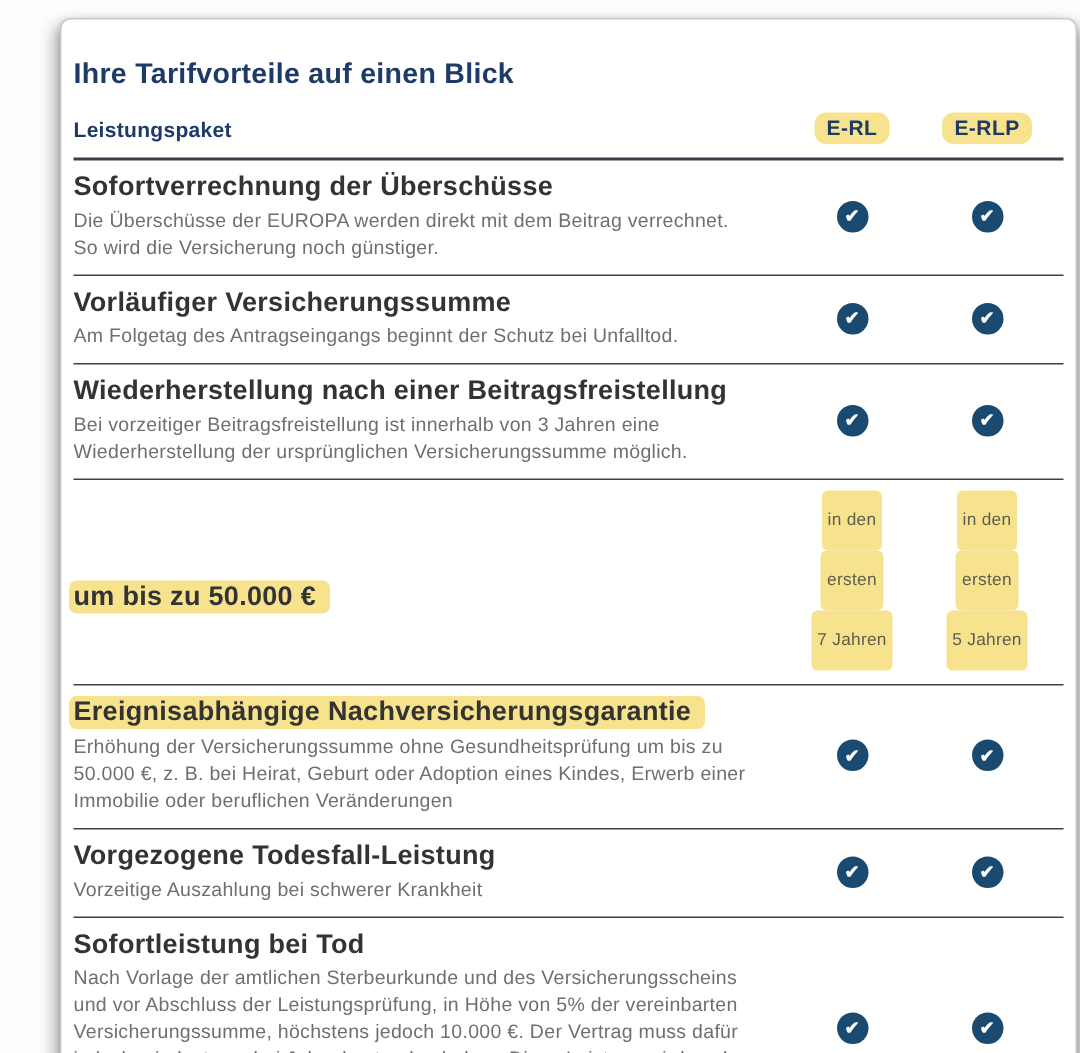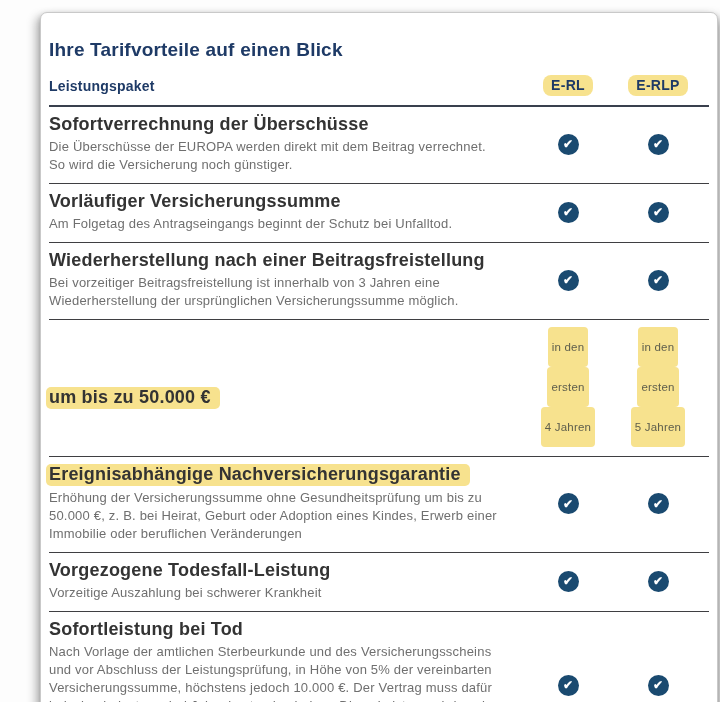--- a/index.html
+++ b/index.html
@@ -129,21 +129,21 @@
               <div class="check">✔</div>
             </div>
           </div>
         </div>
         <div class="row">
           <div class="row-text">
             <div class="row-title"><br><span class="hl">um bis zu 50.000 €</span></div>
           </div>
           <div class="cells">
             <div class="cell">
-              <div class="cell-text"><span class="hl-sm">in den</span><br><span class="hl-sm">ersten</span><br><span class="hl-sm">4 Jahren</span></div>
+              <div class="cell-text"><span class="hl-sm">in den</span><br><span class="hl-sm">ersten</span><br><span class="hl-sm">7 Jahren</span></div>
             </div>
             <div class="cell">
               <div class="cell-text"><span class="hl-sm">in den</span><br><span class="hl-sm">ersten</span><br><span class="hl-sm">5 Jahren</span></div>
             </div>
           </div>
         </div>
         <div class="row">
           <div class="row-text">
             <div class="row-title"><span class="hl">Ereignisabhängige Nachversicherungsgarantie</span></div>
             <div class="row-desc">Erhöhung der Versicherungssumme ohne Gesundheitsprüfung um bis zu<br>50.000 €, z. B. bei Heirat, Geburt oder Adoption eines Kindes, Erwerb einer<br>Immobilie oder beruflichen Veränderungen</div>

